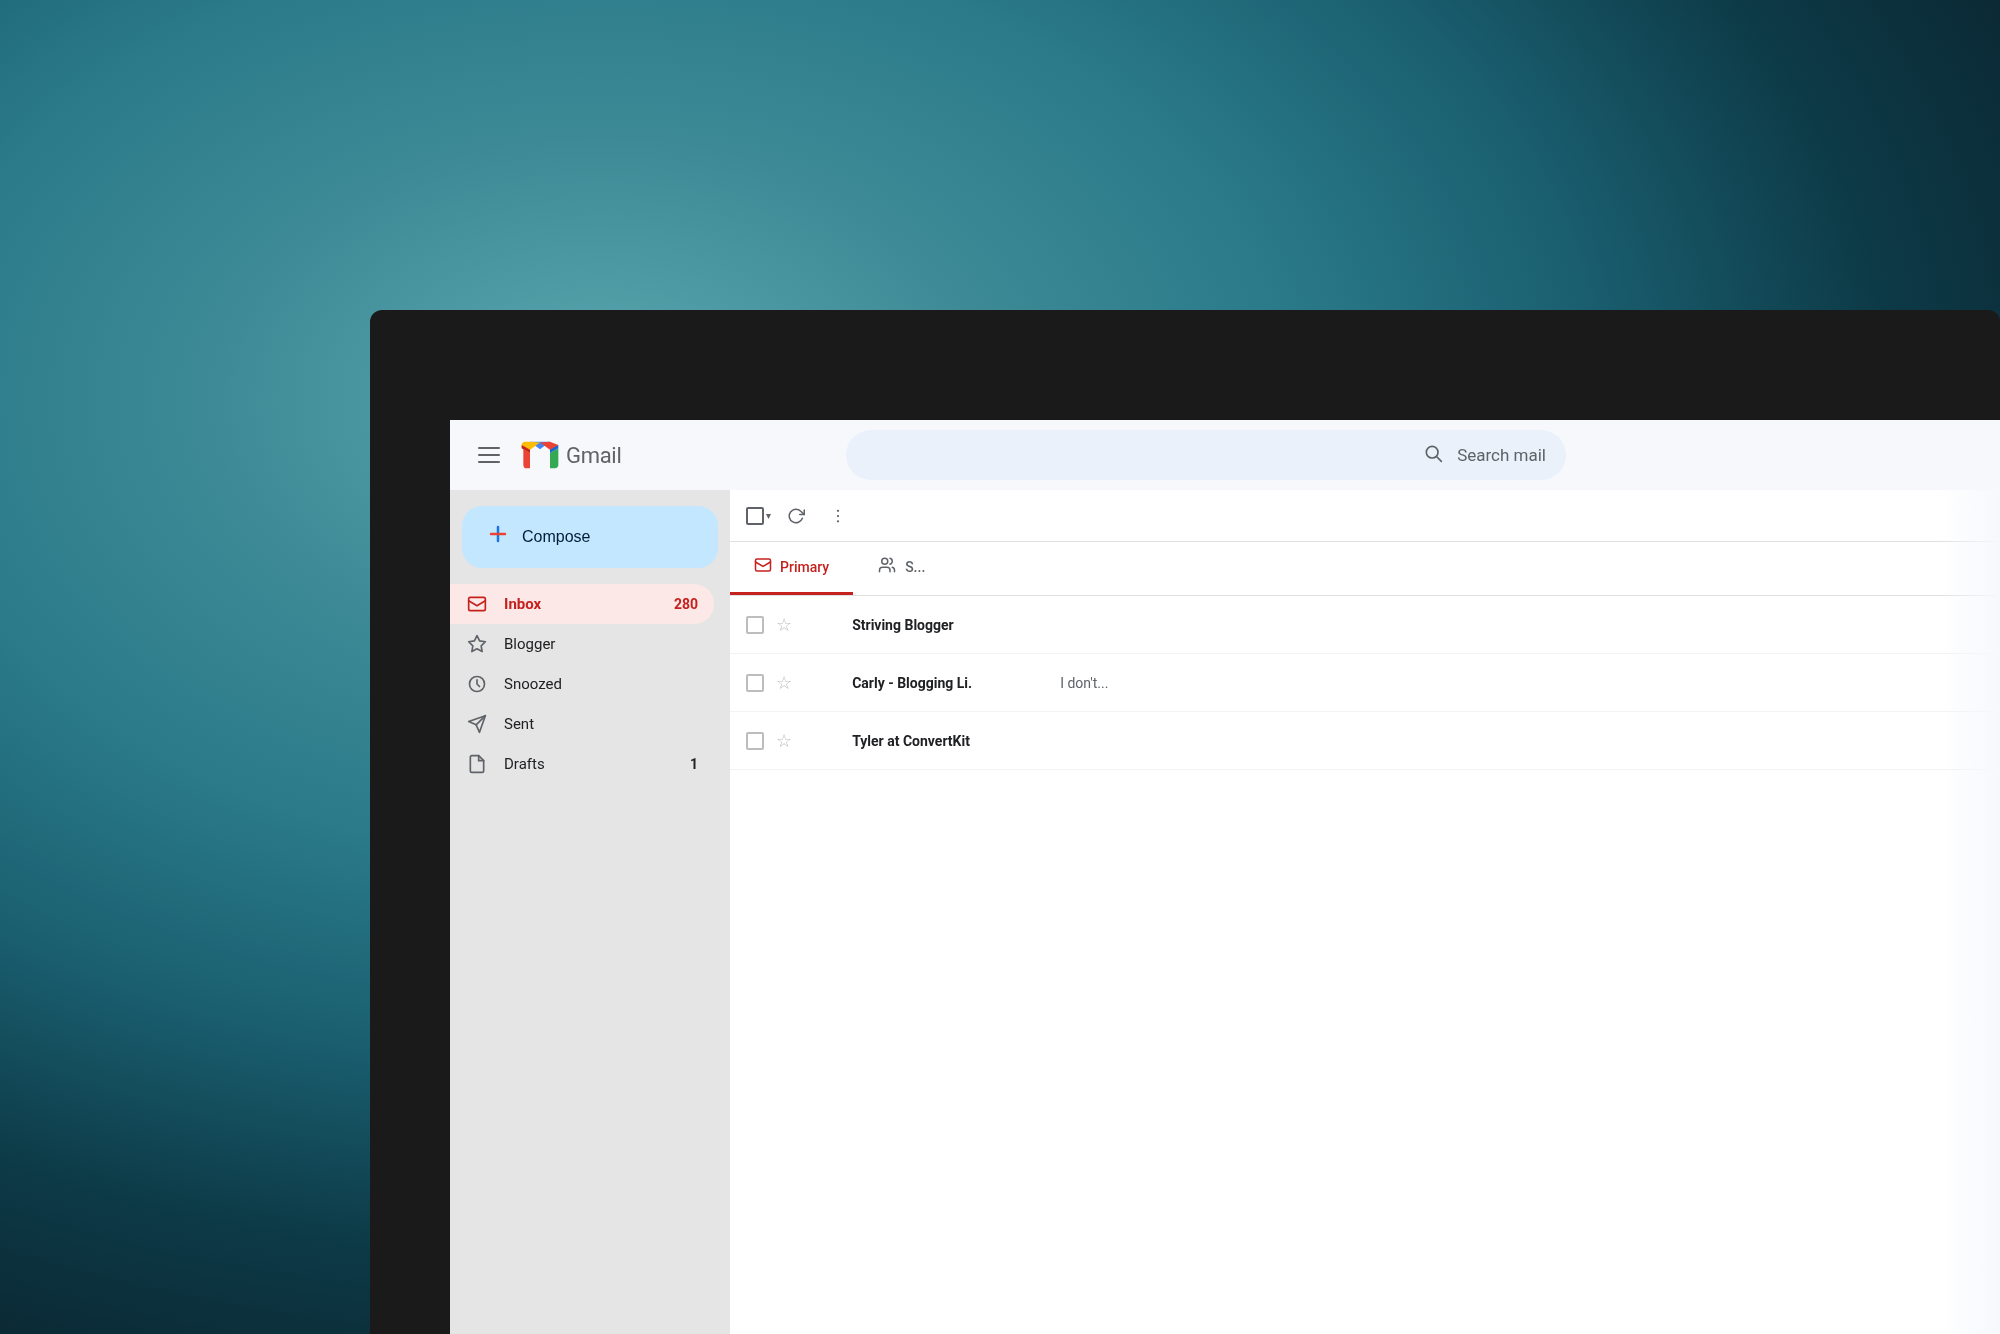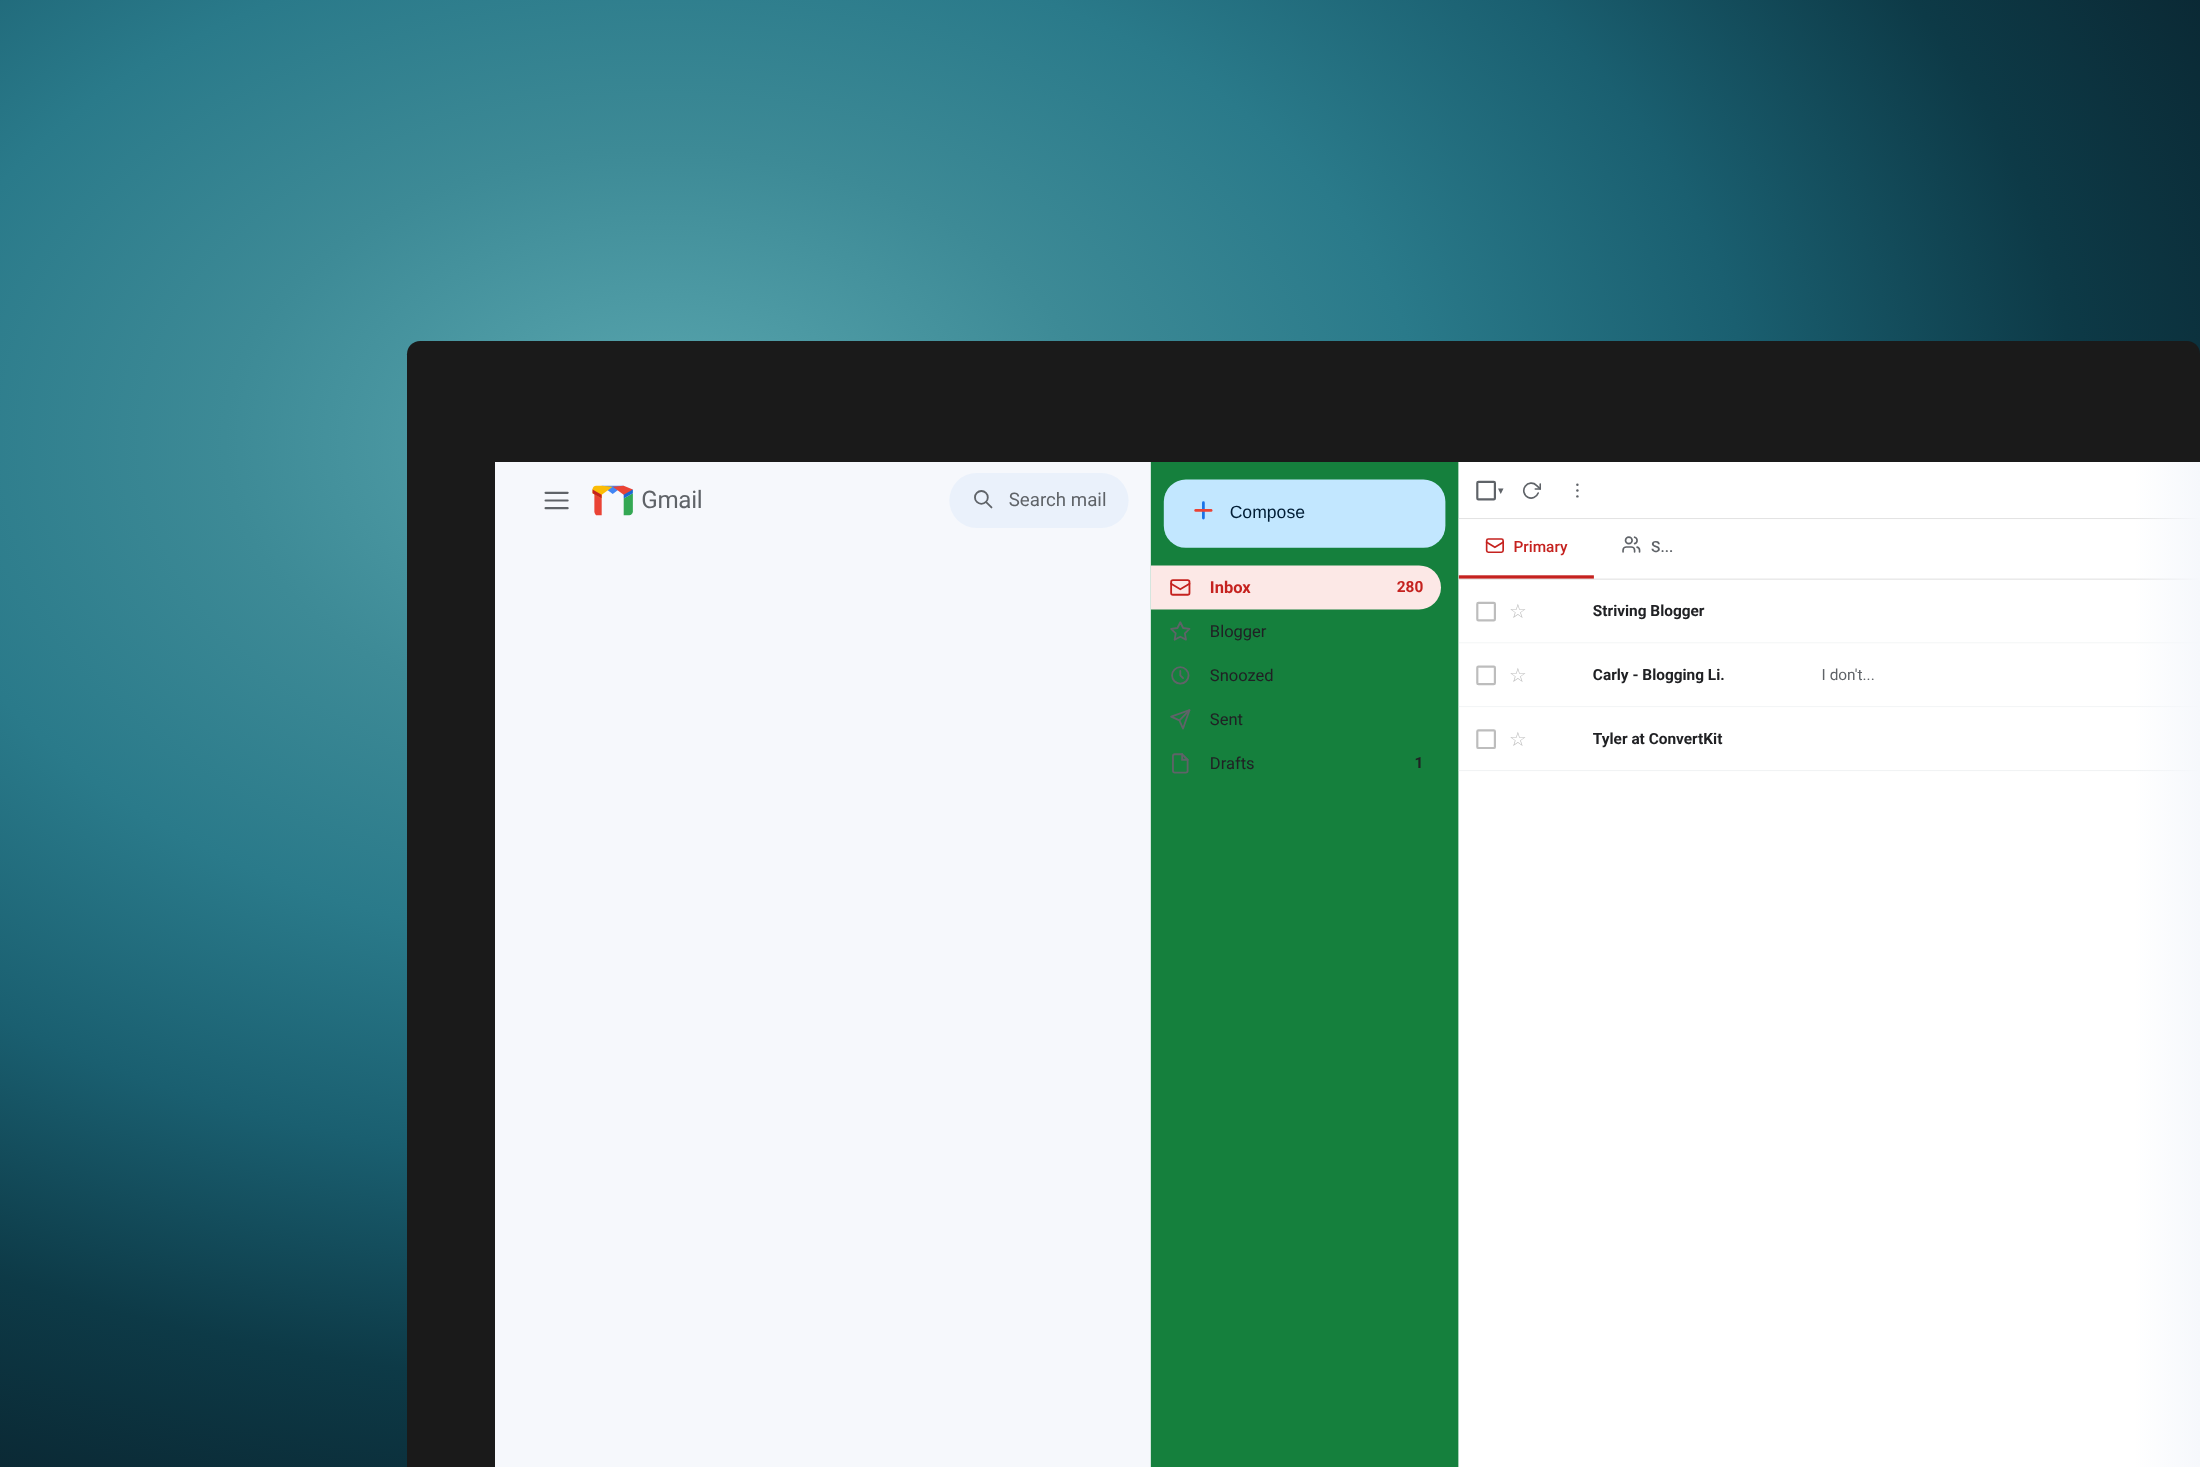--- a/index.html
+++ b/index.html
@@ -35,21 +35,21 @@
     
     .screen {
       position: absolute;
       top: 420px;
       left: 450px;
       right: 0;
       bottom: 0;
       background: #f6f8fc;
       z-index: 2;
       display: flex;
-      padding-left: 17px;
+      flex-direction: column;
     }
 
     
     .header {
       display: flex;
       align-items: center;
       padding: 10px 20px;
       background: #f6f8fc;
       height: 70px;
       flex-shrink: 0;
@@ -122,21 +122,21 @@
     .main-content {
       display: flex;
       flex: 1;
       overflow: hidden;
     }
 
     
     .sidebar {
       width: 280px;
       flex-shrink: 0;
-      background: #15803d;
+      background: #e5e5e5;
       padding: 8px 0;
       overflow-y: auto;
     }
 
     .compose-btn {
       display: flex;
       align-items: center;
       gap: 12px;
       background: #c2e7ff;
       border-radius: 20px;

